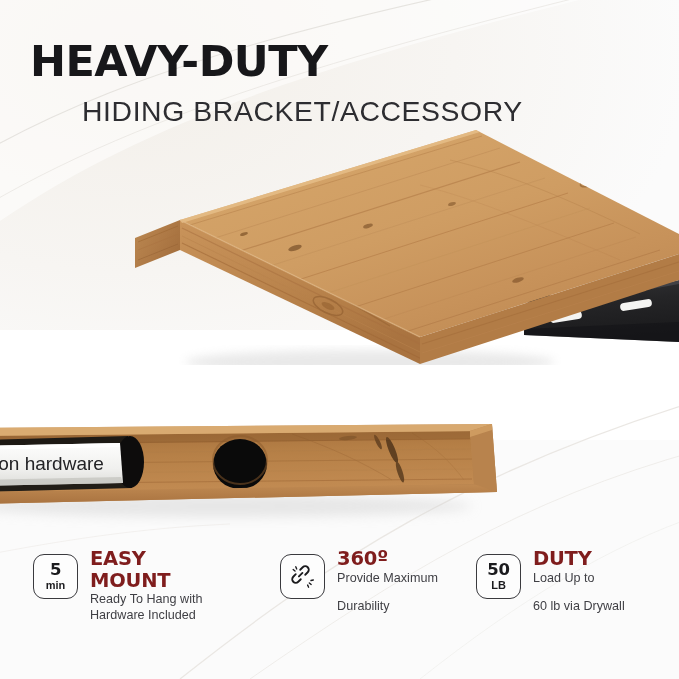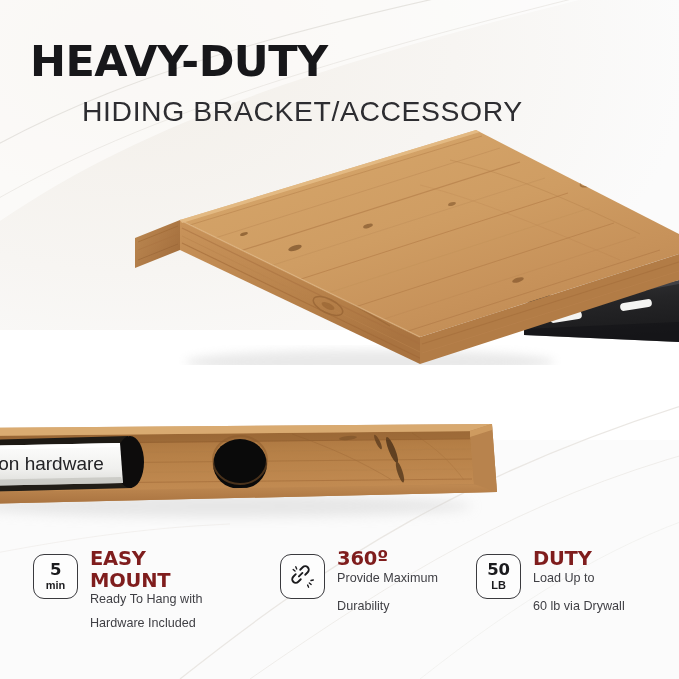--- a/index.html
+++ b/index.html
@@ -414,21 +414,21 @@
 
     <div class="feature feature-1">
       <div class="badge">
         <span class="badge-big">5</span>
         <span class="badge-small">min</span>
       </div>
       <div class="feature-text">
         <div class="feature-title">EASY</div>
         <div class="feature-title">MOUNT</div>
         <div class="feature-desc">Ready To Hang with</div>
-        <div class="feature-desc" style="margin-top:8px">Hardware Included</div>
+        <div class="feature-desc" style="margin-top:0">Hardware Included</div>
       </div>
     </div>
 
     <div class="feature feature-2">
       <div class="badge">
         <svg class="badge-icon" viewBox="0 0 28 28">
           <g stroke="#1b1b1e" stroke-width="2" fill="none" stroke-linecap="round" stroke-linejoin="round">
             <path d="M 11.6 16.4 L 8.9 19.1 a3.8 3.8 0 0 1 -5.4 -5.4 L 6.2 11"></path>
             <path d="M 16.4 11.6 L 19.1 8.9 a3.8 3.8 0 0 0 -5.4 -5.4 L 11 6.2"></path>
             <path d="M 9.6 13.4 L 13.4 9.6"></path>

